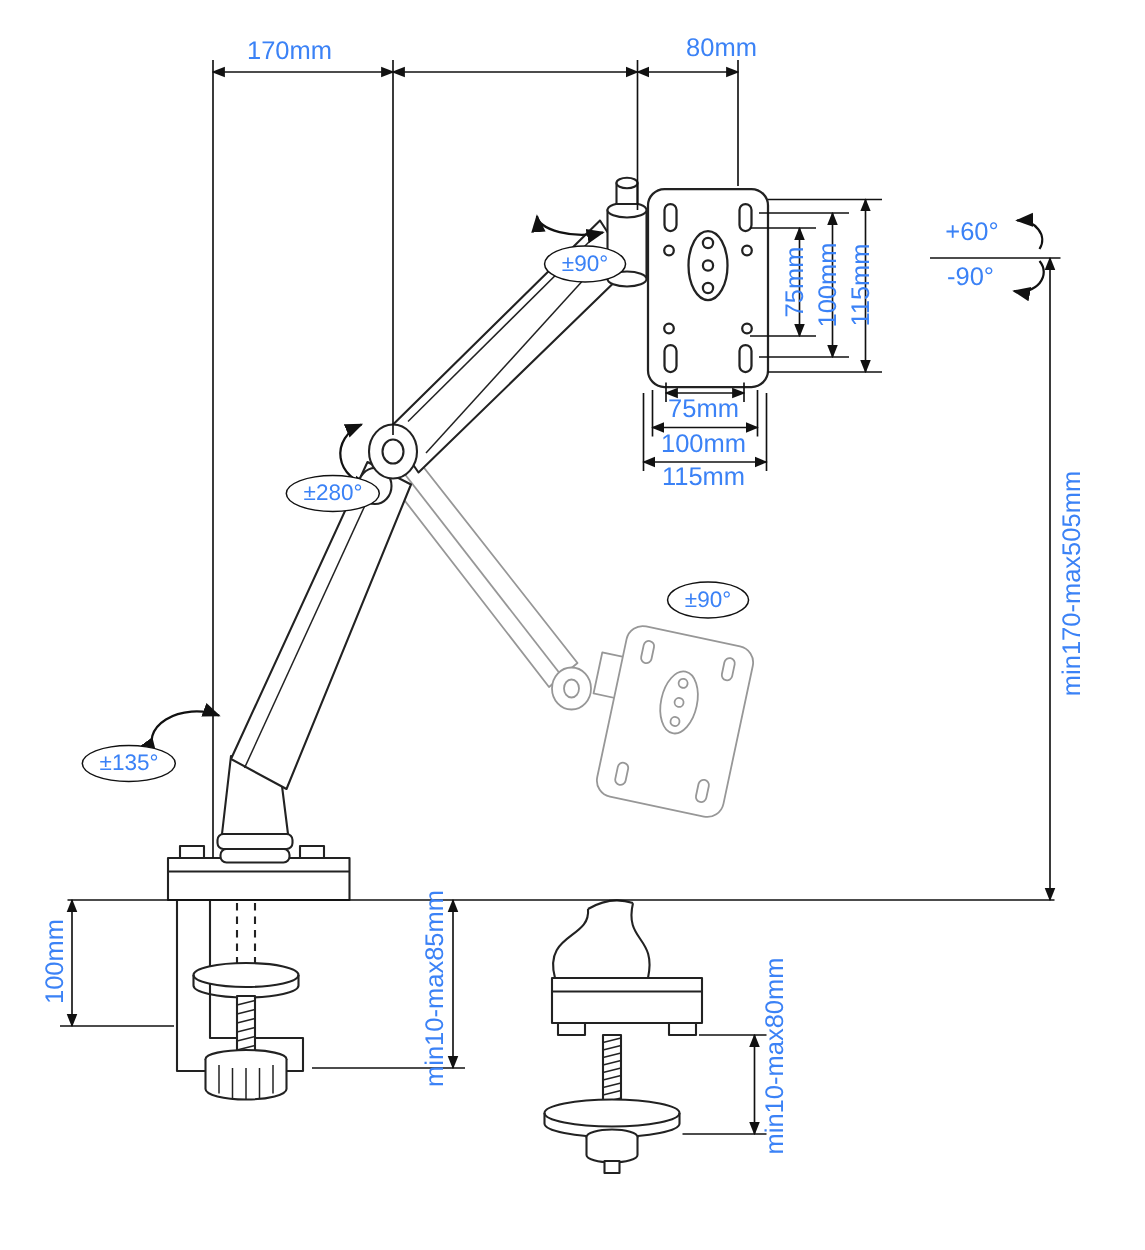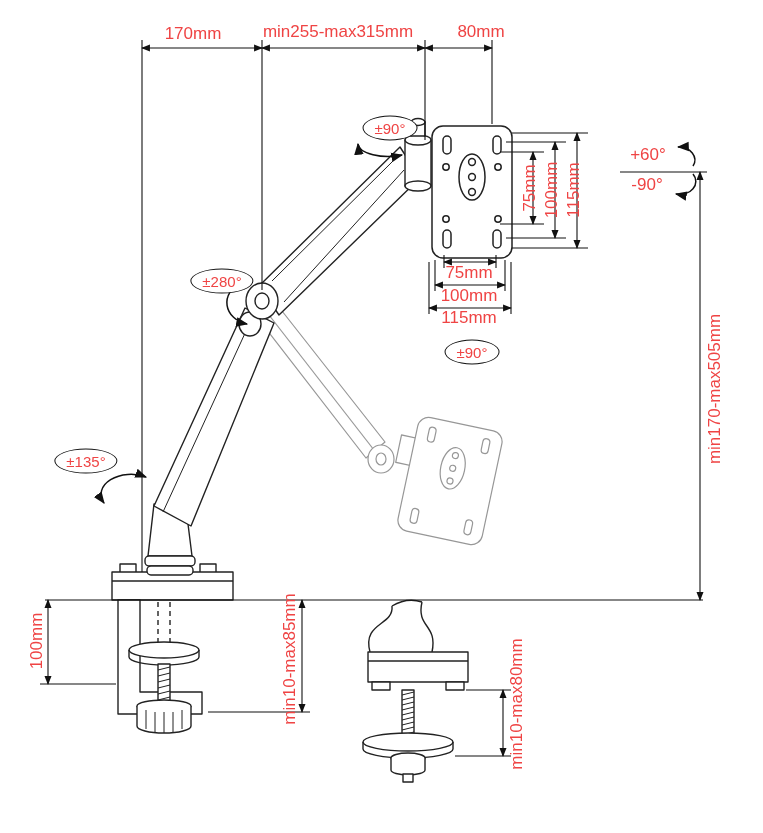--- a/index.html
+++ b/index.html
@@ -1,22 +1,22 @@
 <!DOCTYPE html>
 <html><head>
 <meta charset="utf-8">
 <style>
   html,body{margin:0;padding:0;background:#fff;}
   .canvas{position:relative;width:763px;height:833px;background:#fff;overflow:hidden;
-          font-family:"Liberation Sans",sans-serif;color:#ef4444;}
+          font-family:"Liberation Sans",sans-serif;color:#3b82f6;}
   .canvas svg{position:absolute;left:0;top:0;}
   .hlabel{position:absolute;transform:translate(-50%,-50%);font-size:17px;white-space:nowrap;}
   .vlabel{position:absolute;transform:translate(-50%,-50%) rotate(-90deg);font-size:17px;white-space:nowrap;}
   .elabel{position:absolute;transform:translate(-50%,-50%);font-size:15px;white-space:nowrap;
-          border:1.8px solid #111;border-radius:50%;padding:3px 11px;background:#fff;}
+          border:1.8px solid #111;border-radius:50%;padding:3px 11px;background:#fff;margin-top:48px;}
 </style>
 </head>
 <body>
 
 <div class="canvas">
 
   <svg width="763" height="833" viewBox="0 0 763 833">
     <defs>
       <marker id="arw" viewBox="0 0 10 10" refX="9" refY="5" markerWidth="8" markerHeight="8" orient="auto-start-reverse">
         <path d="M0,1 L10,5 L0,9 Z" fill="#111" stroke="none"></path>
@@ -180,21 +180,20 @@
     <g stroke="#111" stroke-width="1.5" fill="none">
       <path d="M358,144 A30,13 0 0 0 402,155" marker-start="url(#arw)" marker-end="url(#arw)"></path>
       <path d="M247,324 A26,22 0 0 1 241,283" marker-start="url(#arw)" marker-end="url(#arw)"></path>
       <path d="M104,503 A30,20 0 0 1 146,477" marker-start="url(#arw)" marker-end="url(#arw)"></path>
       <path d="M678,147 A16,13 0 0 1 693,166" marker-start="url(#arw)"></path>
       <path d="M693,174 A16,13 0 0 1 676,194" marker-end="url(#arw)"></path>
     </g>
   </svg>
 
   <div class="hlabel" style="left:193px;top:34px">170mm</div>
-  <div class="hlabel" style="left:338px;top:32px">min255-max315mm</div>
   <div class="hlabel" style="left:481px;top:32px">80mm</div>
 
   <div class="vlabel" style="left:530px;top:188px">75mm</div>
   <div class="vlabel" style="left:552px;top:190px">100mm</div>
   <div class="vlabel" style="left:574px;top:190px">115mm</div>
 
   <div class="hlabel" style="left:469px;top:273px">75mm</div>
   <div class="hlabel" style="left:469px;top:296px">100mm</div>
   <div class="hlabel" style="left:469px;top:318px">115mm</div>
 

